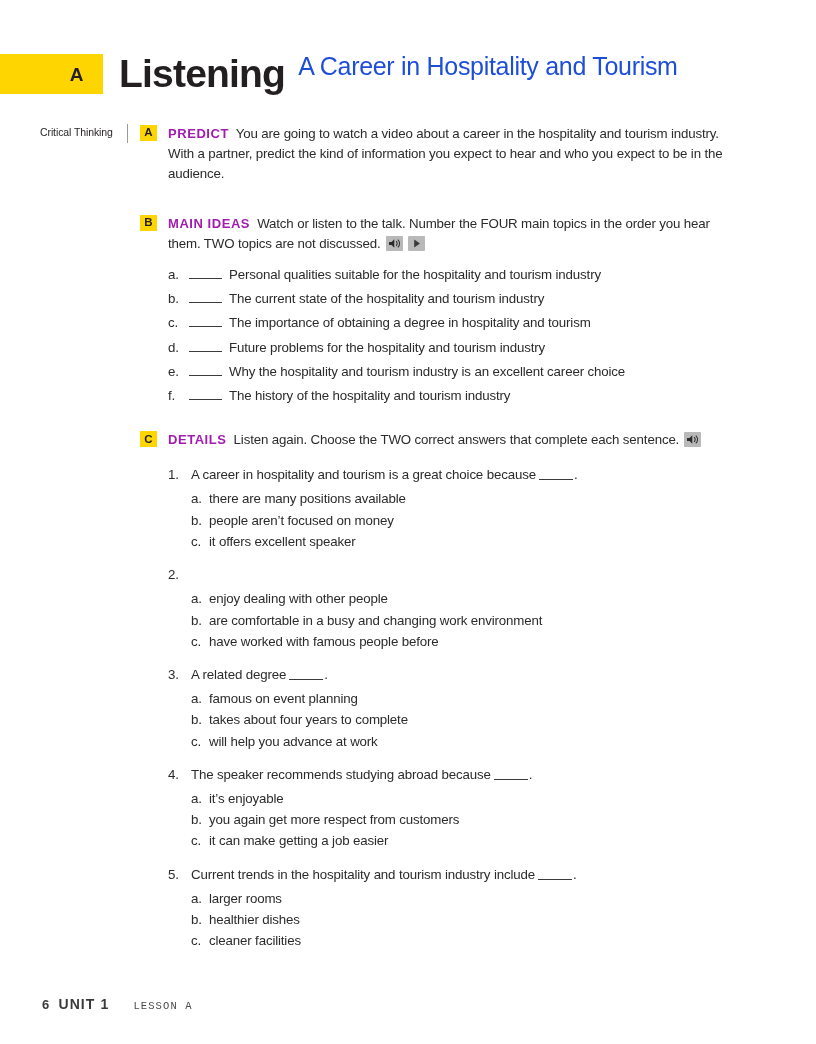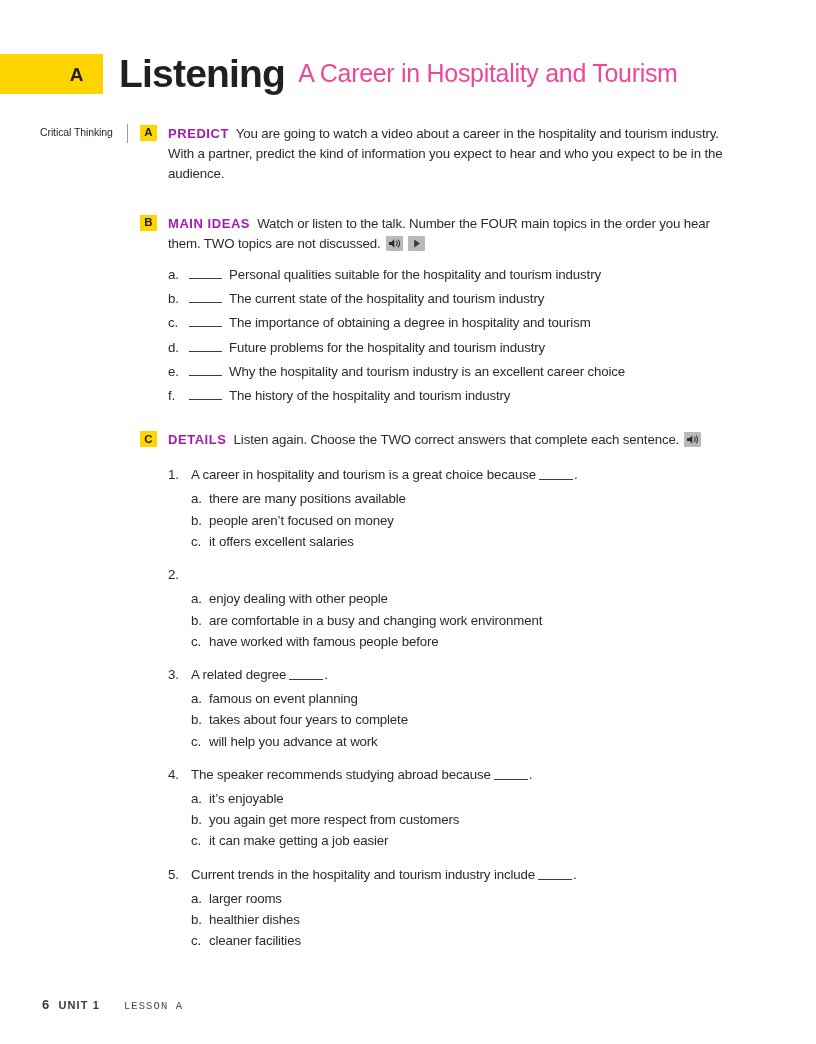--- a/index.html
+++ b/index.html
@@ -40,35 +40,35 @@
   }
   .unit-tab-letter {
     font-size: 19px;
     font-weight: bold;
     color: #231f20;
     line-height: 1;
     letter-spacing: 0.5px;
   }
   .title-wrap {
     display: flex;
-    align-items: center;
+    align-items: flex-start;
     padding-left: 16px;
     padding-bottom: 1px;
   }
   .title-main {
     font-size: 39px;
     font-weight: bold;
     color: #231f20;
     line-height: 1;
     letter-spacing: -0.8px;
   }
   .title-sub {
     font-size: 25px;
     font-weight: normal;
-    color: #ec4899;
+    color: #1d4ed8;
     line-height: 1;
     margin-left: 13px;
     letter-spacing: -0.3px;
   }
 
   
   .content {
     position: absolute;
     left: 0;
     top: 124px;
@@ -228,21 +228,21 @@
     display: flex;
     align-items: baseline;
     color: #3a3a3a;
   }
   .footer .pg {
     font-size: 13px;
     font-weight: bold;
     letter-spacing: 0.2px;
   }
   .footer .unit {
-    font-size: 11px;
+    font-size: 14px;
     font-weight: bold;
     letter-spacing: 1.1px;
     margin-left: 9px;
   }
   .footer .lesson {
     font-size: 10.5px;
     font-weight: normal;
     letter-spacing: 1.1px;
     margin-left: 24px;
     color: #4a4a4a;
@@ -341,21 +341,21 @@
         <div class="q-opt">
             <span class="olbl">a.</span>
             <span>there are many positions available</span>
           </div>
         <div class="q-opt">
             <span class="olbl">b.</span>
             <span>people aren’t focused on money</span>
           </div>
         <div class="q-opt">
             <span class="olbl">c.</span>
-            <span>it offers excellent salaries</span>
+            <span>it offers excellent speaker</span>
           </div>
       </div>
     </div>
 
     <div class="q-block">
       <div class="q-stem">
         <span class="num">2.</span>
       </div>
       <div class="q-opts">
         <div class="q-opt">

